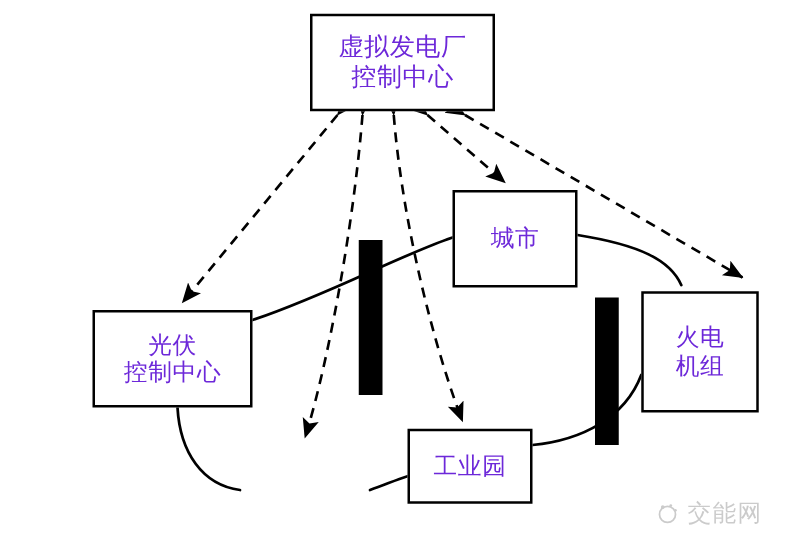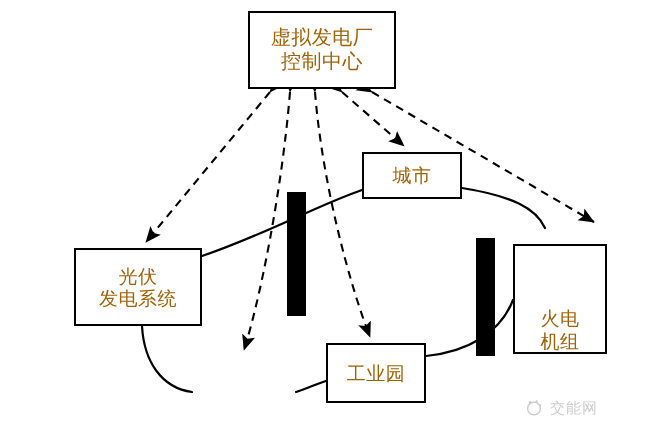--- a/index.html
+++ b/index.html
@@ -29,21 +29,21 @@
     box-sizing: border-box;
     background: #ffffff;
     border: 2px solid #000000;
     display: flex;
     flex-direction: column;
     align-items: center;
     justify-content: center;
     z-index: 5;
   }
   .node-label {
-    color: #a16207;
+    color: #6d28d9;
     text-align: center;
     line-height: 1.18;
     white-space: pre-line;
     letter-spacing: 0.5px;
     font-weight: 500;
   }
   .size-lg { font-size: 20px; }
   .size-md { font-size: 19px; }
   .bar {
     position: absolute;
@@ -52,21 +52,21 @@
   }
   #watermark {
     position: absolute;
     display: flex;
     align-items: center;
     gap: 6px;
     opacity: 0.30;
     z-index: 8;
   }
   #watermark .wm-text {
-    font-size: 15px;
+    font-size: 19px;
     color: #555555;
     letter-spacing: 1px;
   }
 </style>
 </head>
 <body>
 
 <div id="diagram-root">
 
   <svg id="diagram-svg" viewBox="0 0 647 437" xmlns="http://www.w3.org/2000/svg">
@@ -101,28 +101,28 @@
   <div class="bar" style="left:287px; top:192px; width:19px; height:124px;"></div>
   <div class="bar" style="left:476px; top:238px; width:19px; height:118px;"></div>
 
   <div class="node-box" style="left:248px; top:11px; width:148px; height:78px;">
     <div class="node-label size-lg">虚拟发电厂
 控制中心</div>
   </div>
 
   <div class="node-box" style="left:74px; top:248px; width:128px; height:78px;">
     <div class="node-label size-md">光伏
-发电系统</div>
+控制中心</div>
   </div>
 
-  <div class="node-box" style="left:362px; top:152px; width:100px; height:47px;">
+  <div class="node-box" style="left:362px; top:152px; width:100px; height:78px;">
     <div class="node-label size-md">城市</div>
   </div>
 
-  <div class="node-box" style="left:513px; top:244px; width:94px; height:110px;justify-content:flex-end;">
+  <div class="node-box" style="left:513px; top:233px; width:94px; height:97px;">
     <div class="node-label size-md">火电
 机组</div>
   </div>
 
 
   <div class="node-box" style="left:326px; top:343px; width:100px; height:60px;">
     <div class="node-label size-md">工业园</div>
   </div>
 
   <div id="watermark" style="left:524px; top:398px;">

